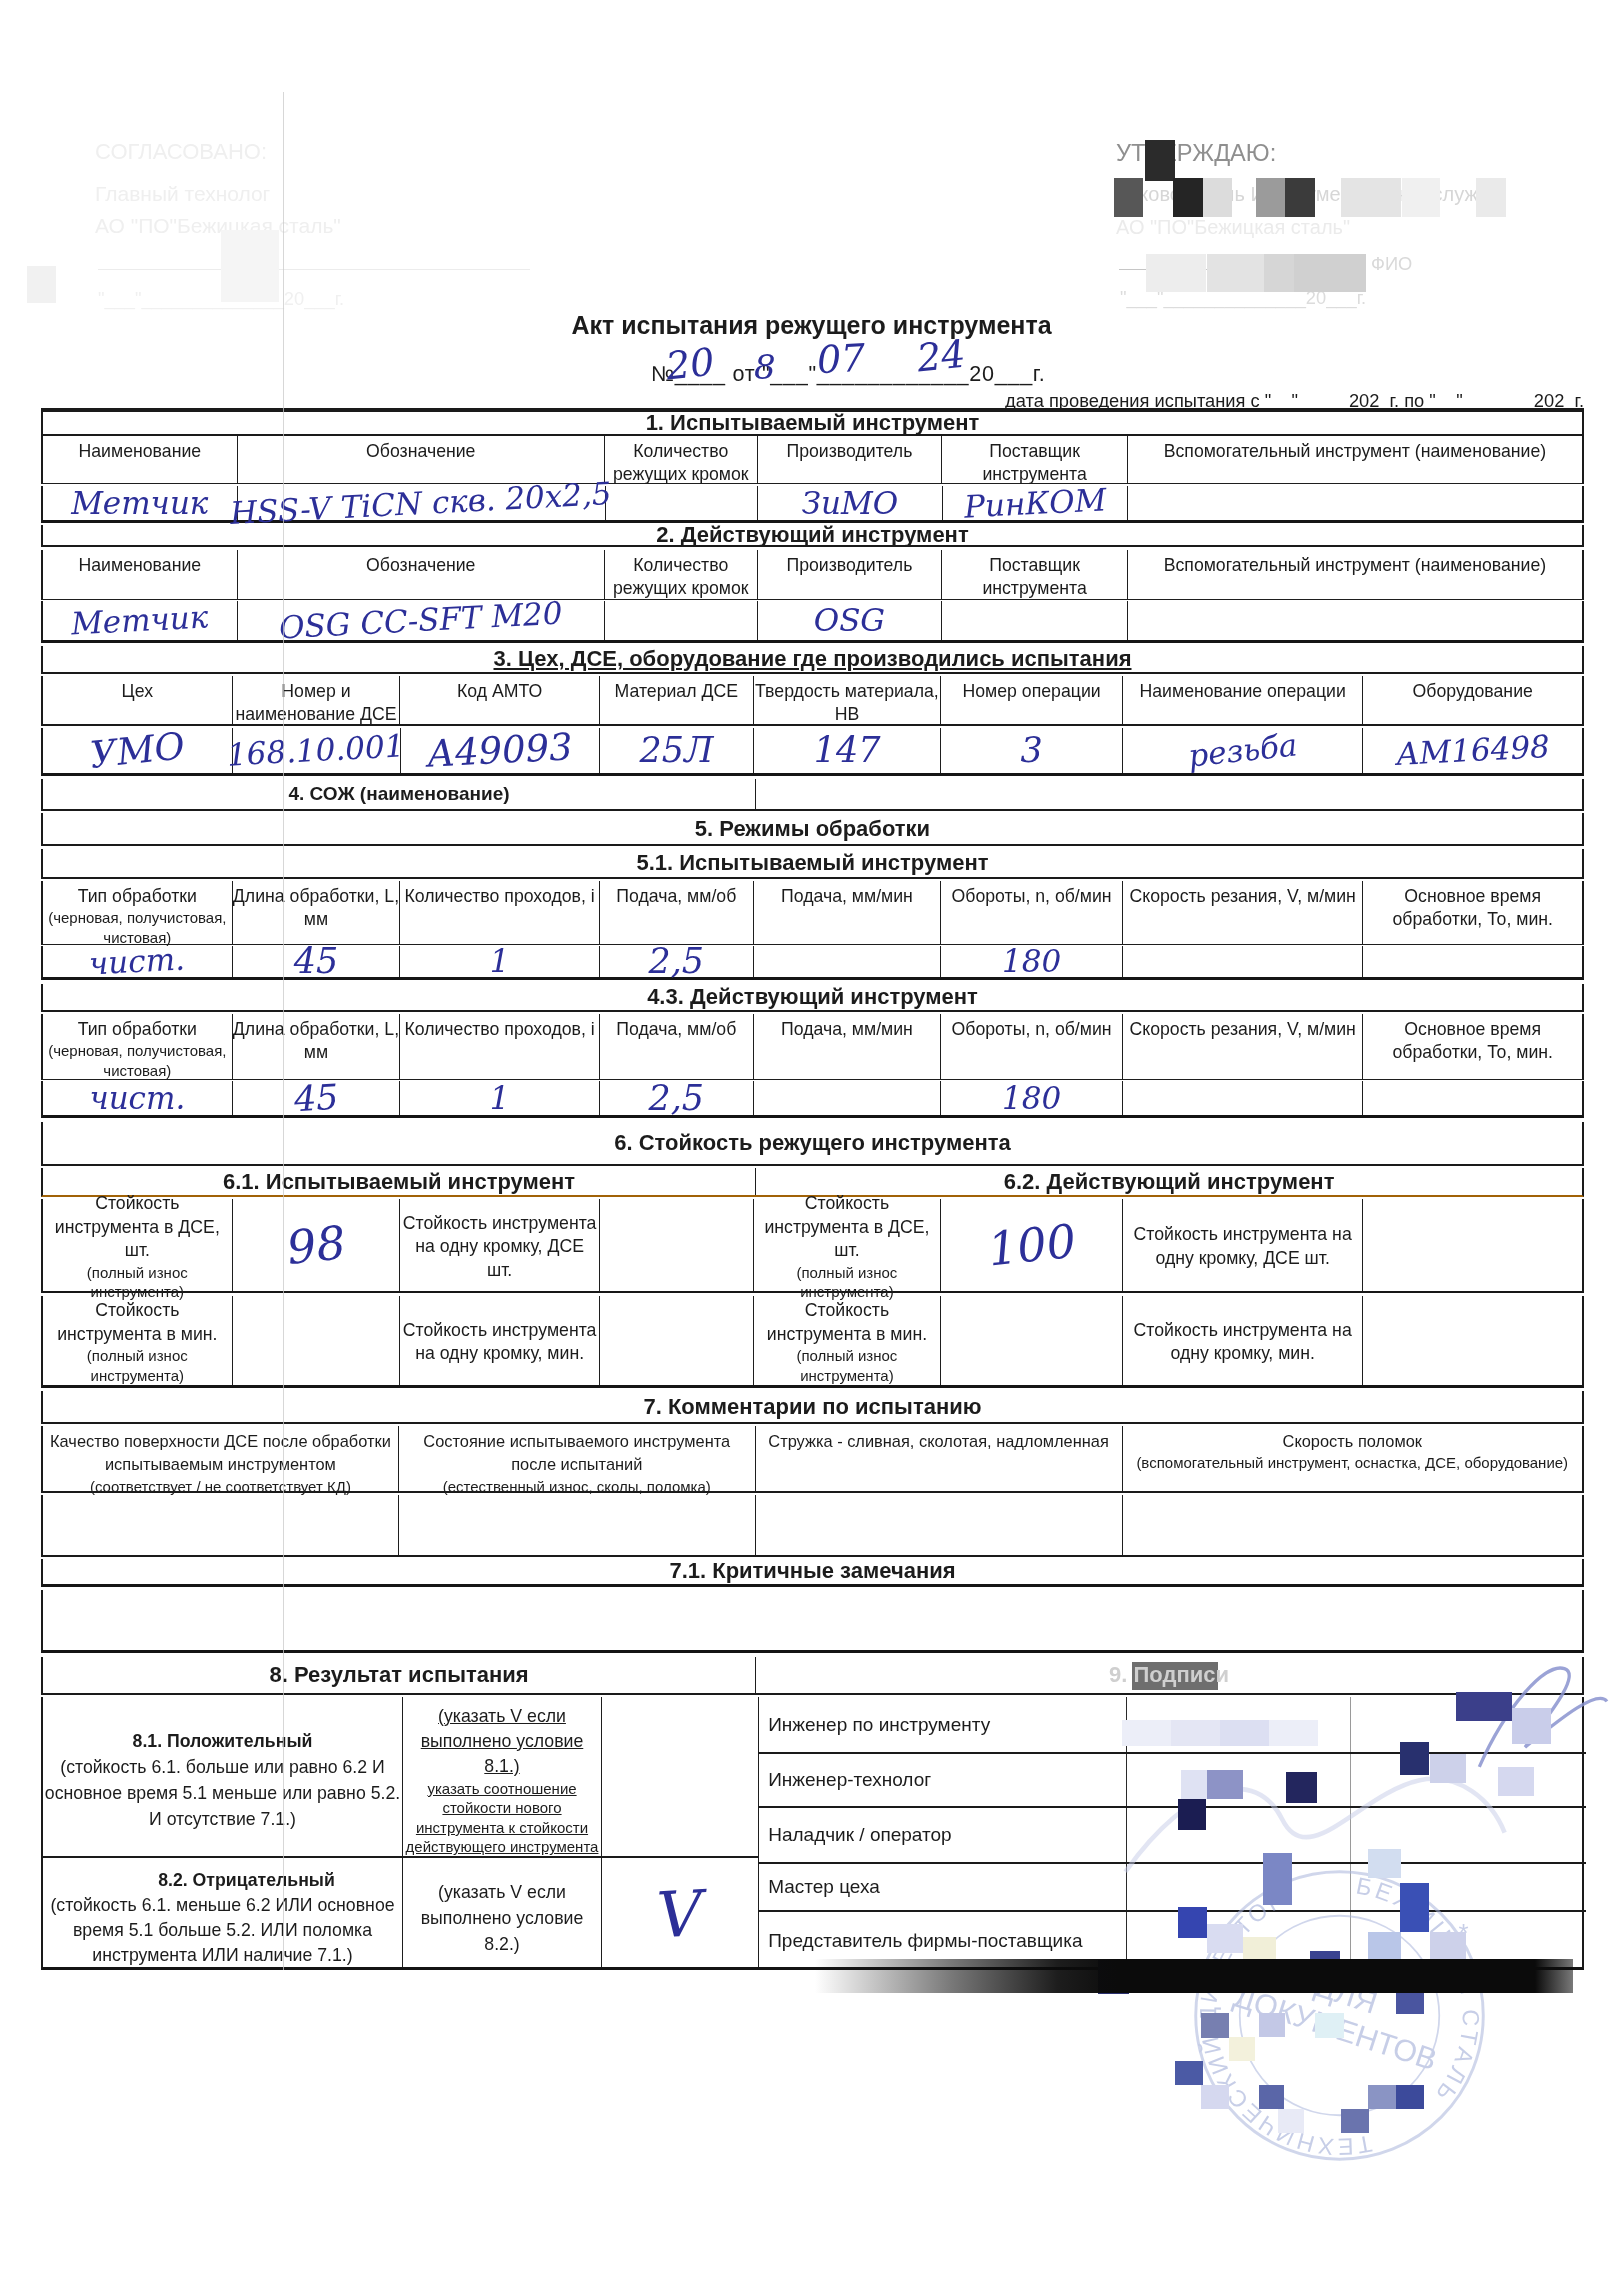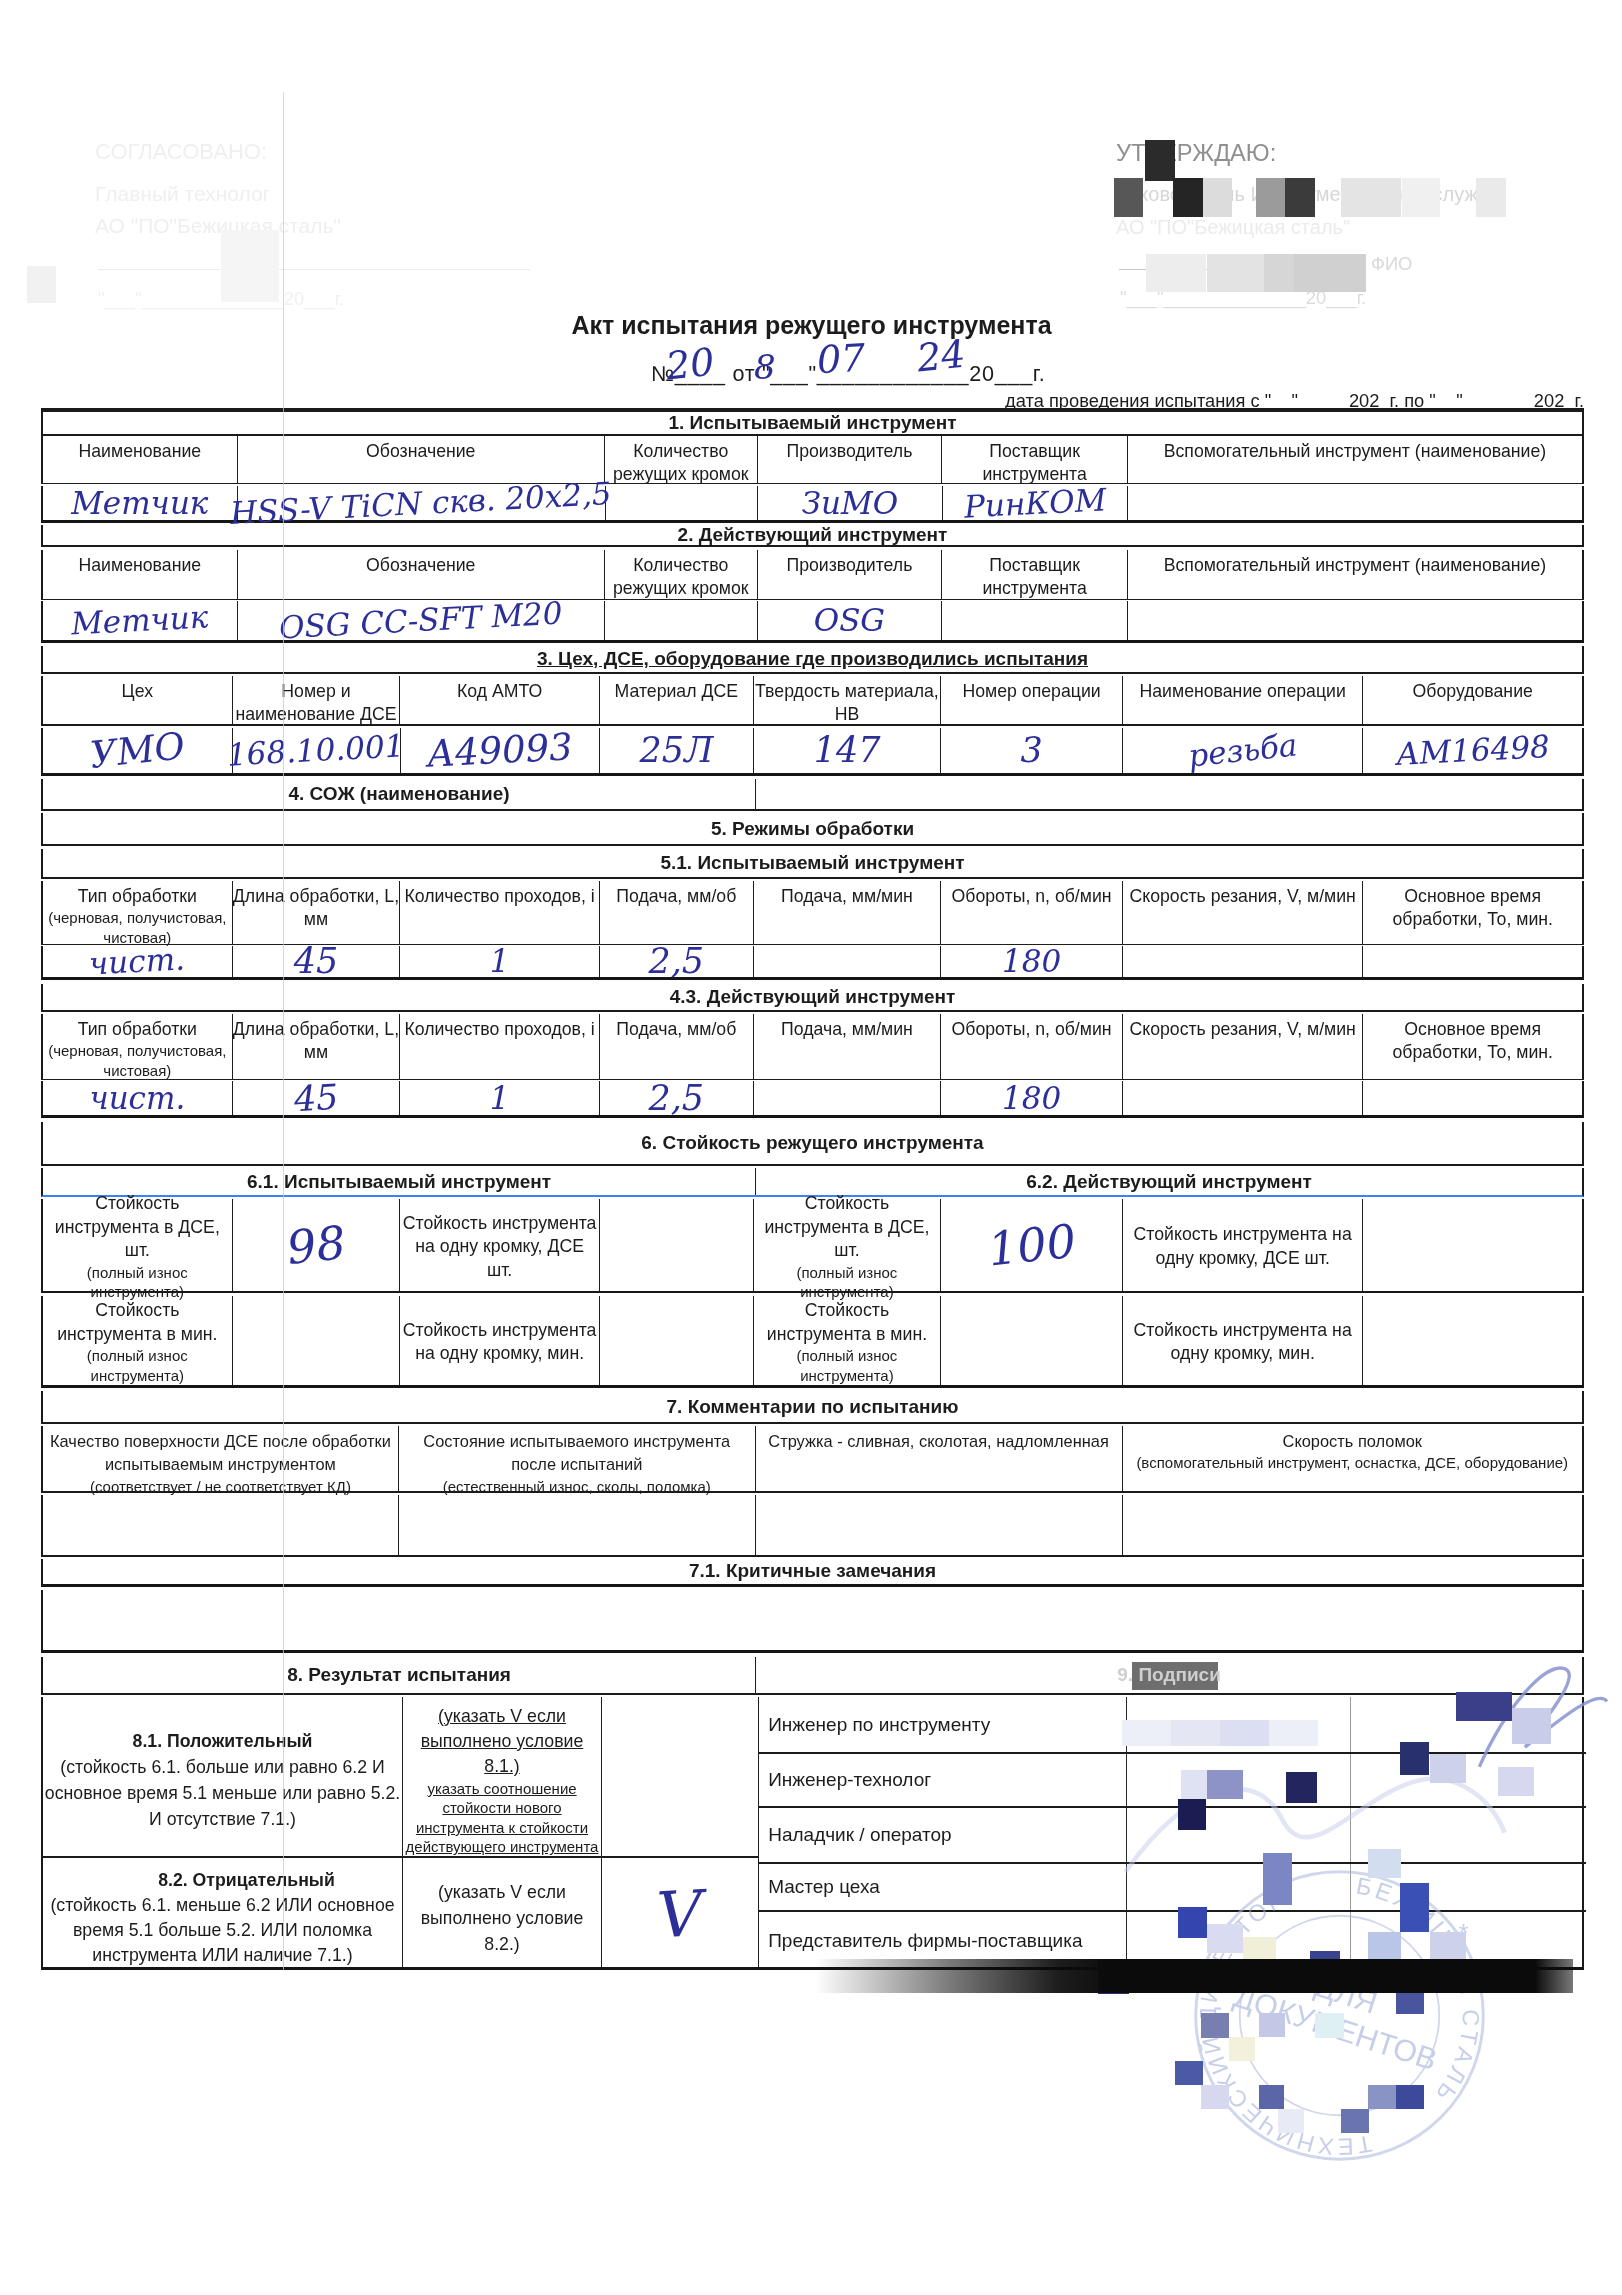--- a/index.html
+++ b/index.html
@@ -7,21 +7,21 @@
         font-family:"Liberation Sans",sans-serif;color:#1c1c1c;}
   .abs{position:absolute;}
   .band{position:absolute;left:41px;width:1543px;box-sizing:border-box;
         border-left:2.6px solid #1a1a1a;border-right:2.6px solid #1a1a1a;display:flex;}
   .c{box-sizing:border-box;border-right:1.3px solid #1e1e1e;height:100%;}
   .c:last-child{border-right:none;}
   .hc{display:flex;flex-direction:column;align-items:center;justify-content:flex-start;
       text-align:center;font-size:17.7px;line-height:23.6px;padding-top:3.9px;}
   .vc{display:flex;align-items:center;justify-content:center;text-align:center;}
   .sect{display:flex;align-items:center;justify-content:center;width:100%;
-        font-weight:bold;font-size:19px;}
+        font-weight:bold;font-size:22px;}
   .sub{font-size:15px;line-height:19.6px;}
   .hw{font-family:"DejaVu Serif",serif;font-style:italic;color:#2c2f98;
       font-size:31px;white-space:nowrap;line-height:1;}
   .tilt1{transform:rotate(-3deg);}
   .tilt2{transform:rotate(-6deg);}
   .tile{position:absolute;}
   .blackbar{position:absolute;left:815px;top:1959px;width:758px;height:34px;z-index:30;
     background:linear-gradient(90deg,rgba(10,10,10,0) 0%,rgba(10,10,10,.55) 18%,rgba(10,10,10,.92) 32%,#0b0b0b 40%,#0b0b0b 95%,rgba(11,11,11,.55) 100%);}
   .faint{color:#efefef;}
   .scanline{position:absolute;left:283px;top:92px;width:1.3px;height:1878px;background:#c9c9c9;opacity:.75;z-index:5;}
@@ -346,21 +346,21 @@
         <span class="hw"></span>
       </div>
     <div class="c vc" style="width:219px">
         <span class="hw"></span>
       </div>
   </div>
 
   <div class="band" style="top:1122px;height:44px;border-bottom:2px solid #1a1a1a;">
     <div class="sect">6. Стойкость режущего инструмента</div>
   </div>
-  <div class="band" style="top:1168px;height:29.4px;border-bottom:2px solid #3b82f6;">
+  <div class="band" style="top:1168px;height:29.4px;border-bottom:2px solid #a16207;">
     <div class="c sect" style="width:715px">
         <span>6.1. Испытываемый инструмент</span>
       </div>
     <div class="c sect" style="width:828px">
         <span>6.2. Действующий инструмент</span>
       </div>
   </div>
   <div class="band" style="top:1199px;height:94px;border-bottom:2.6px solid #171717;">
     <div class="c hc" style="width:190px;justify-content:center;">
         <span>Стойкость инструмента в ДСЕ, шт.</span>

